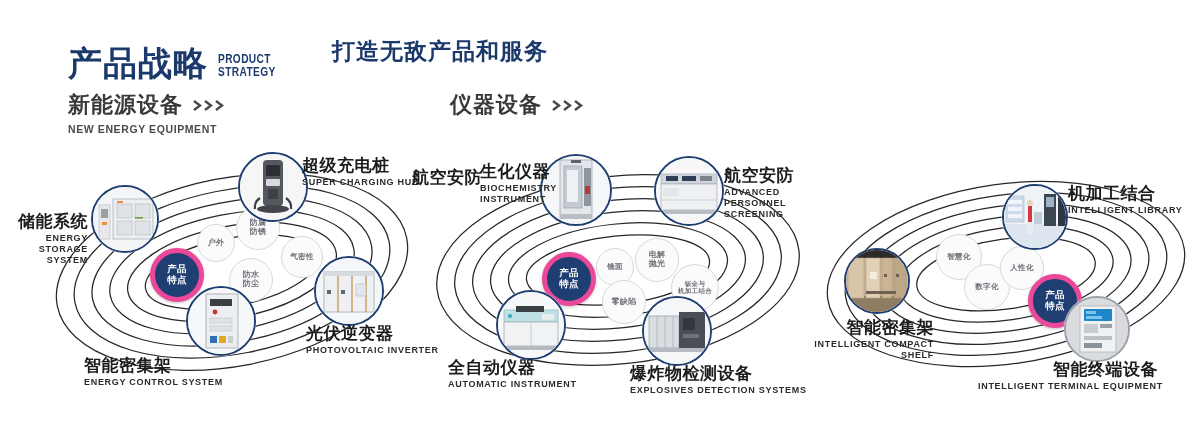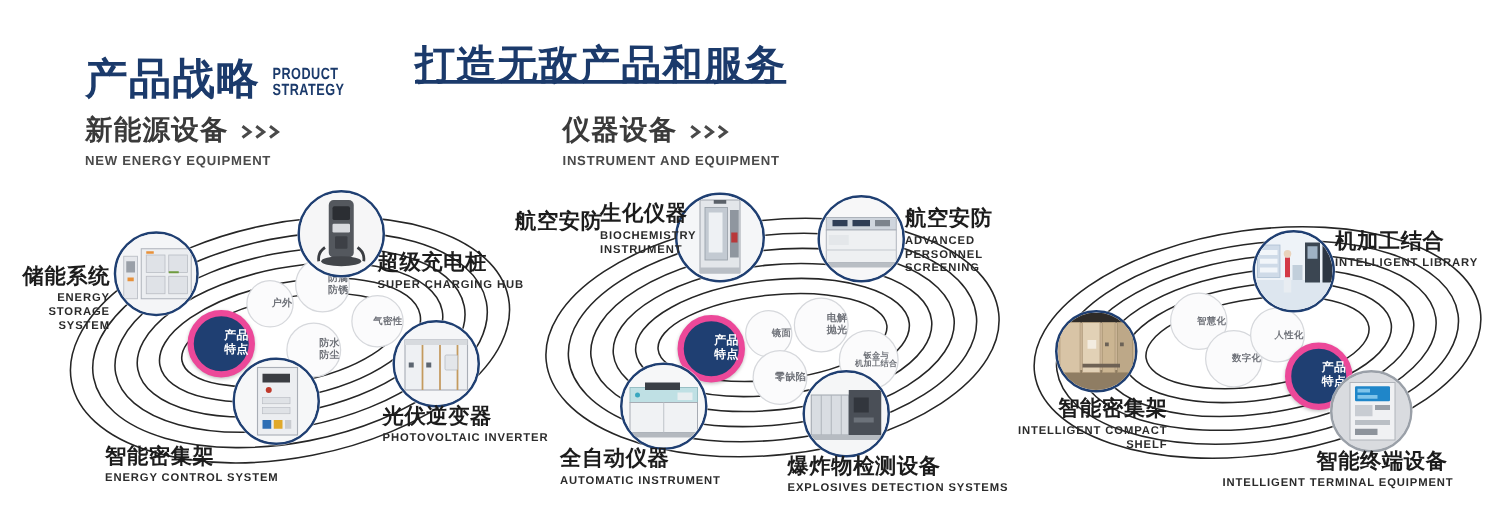--- a/index.html
+++ b/index.html
@@ -24,22 +24,22 @@
     font-family:"Liberation Sans",sans-serif;
     font-weight:700;font-size:13px;line-height:13px;
     color:#1b3a6b;letter-spacing:0.5px;
     text-transform:uppercase;
     transform:scaleX(0.78);transform-origin:left bottom;
   }
   .brand-en span{display:block;}
   .headline{
     position:absolute;left:332px;top:36px;
     font-family:"DejaVu Sans",sans-serif;
-    font-weight:700;font-size:32px;line-height:30px;
-    color:#1b3a6b;letter-spacing:1px;text-decoration:underline;
+    font-weight:700;font-size:23px;line-height:30px;
+    color:#1b3a6b;letter-spacing:1px;
   }
 
   
   .sec-head{position:absolute;}
   .sec-cn{
     font-family:"DejaVu Sans",sans-serif;
     font-weight:700;font-size:22px;line-height:24px;
     color:#3a3a3a;letter-spacing:1px;
     display:flex;align-items:center;
   }
@@ -79,21 +79,21 @@
     font-weight:700;font-size:9px;line-height:11px;
     color:#2b2b2b;letter-spacing:0.7px;
     margin-top:2px;
   }
   .lbl.right{text-align:right;}
 
   
   .feat{
     position:absolute;border-radius:50%;
     border:1px solid #d6d8dc;background:#fbfbfc;
-    display:flex;align-items:center;justify-content:flex-end;
+    display:flex;align-items:center;justify-content:center;
     text-align:center;
     font-family:"DejaVu Sans",sans-serif;
     font-weight:700;color:#6e7178;
     letter-spacing:0.3px;
   }
   .feat.core{
     background:#1f3f72;border:5px solid #ec4899;color:#ffffff;
     box-shadow:0 1px 3px rgba(0,0,0,0.25);
   }
   .feat span{display:block;line-height:1.12;}
@@ -134,21 +134,20 @@
       <span class="chev">
         <svg width="36" height="13" viewBox="0 0 36 13">
             <g fill="none" stroke="#4a4a4a" stroke-width="2.4">
               <path d="M2 2 L8 6.5 L2 11"></path>
               <path d="M13 2 L19 6.5 L13 11"></path>
               <path d="M24 2 L30 6.5 L24 11"></path>
             </g>
           </svg>
       </span>
     </div>
-    <div class="sec-en">INSTRUMENT AND EQUIPMENT</div>
   </div>
 
 
   <div class="group" style="left:46px;top:160px;width:370px;height:225px;">
 
     <svg class="orbits" width="370" height="225" viewBox="0 0 370 225">
       <g fill="none" stroke="#262626" stroke-width="1.25">
         <ellipse cx="186" cy="112" rx="178" ry="94" transform="rotate(-11 186 112)"></ellipse>
         <ellipse cx="186" cy="112" rx="160" ry="82" transform="rotate(-11 186 112)"></ellipse>
         <ellipse cx="186" cy="112" rx="142" ry="70" transform="rotate(-11 186 112)"></ellipse>
@@ -213,21 +212,21 @@
         <rect width="66" height="66" fill="#f6f6f7"></rect>
         <rect x="23" y="6" width="20" height="46" rx="4" fill="#54585e"></rect>
         <rect x="26" y="11" width="14" height="11" rx="1.5" fill="#2b2e33"></rect>
         <rect x="26" y="25" width="14" height="7" rx="1" fill="#d8dade"></rect>
         <rect x="28" y="35" width="10" height="10" rx="1" fill="#3d4046"></rect>
         <ellipse cx="33" cy="55" rx="16" ry="4" fill="#42454a"></ellipse>
         <path d="M20 44 Q14 48 15 55" stroke="#3a3d42" stroke-width="2.2" fill="none"></path>
         <path d="M46 44 Q52 48 51 55" stroke="#3a3d42" stroke-width="2.2" fill="none"></path>
       </svg>
     </div>
-    <div class="lbl" style="left:256px;top:-4px;margin-top:45px;">
+    <div class="lbl" style="left:256px;top:-4px;">
       <div class="cn">超级充电桩</div>
       <div class="en">SUPER CHARGING HUB</div>
     </div>
 
     <div class="node" style="left:268px;top:96px;width:66px;height:66px;">
       <svg class="photo" viewBox="0 0 66 66">
         <rect width="66" height="66" fill="#f5f6f8"></rect>
         <rect x="8" y="14" width="50" height="40" fill="#eef0f3" stroke="#a9aeb6" stroke-width="0.9"></rect>
         <rect x="8" y="14" width="50" height="4" fill="#d7dade"></rect>
         <line x1="22" y1="18" x2="22" y2="54" stroke="#c49a5e" stroke-width="1.4"></line>

